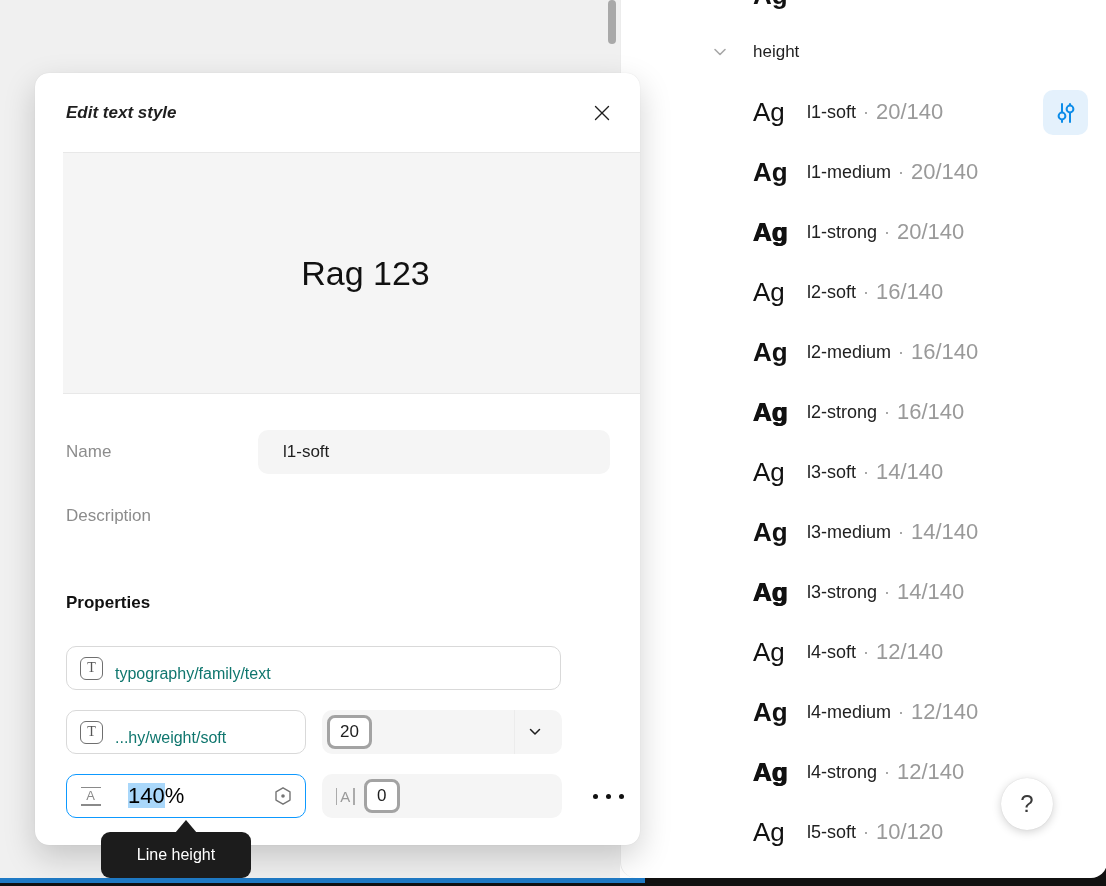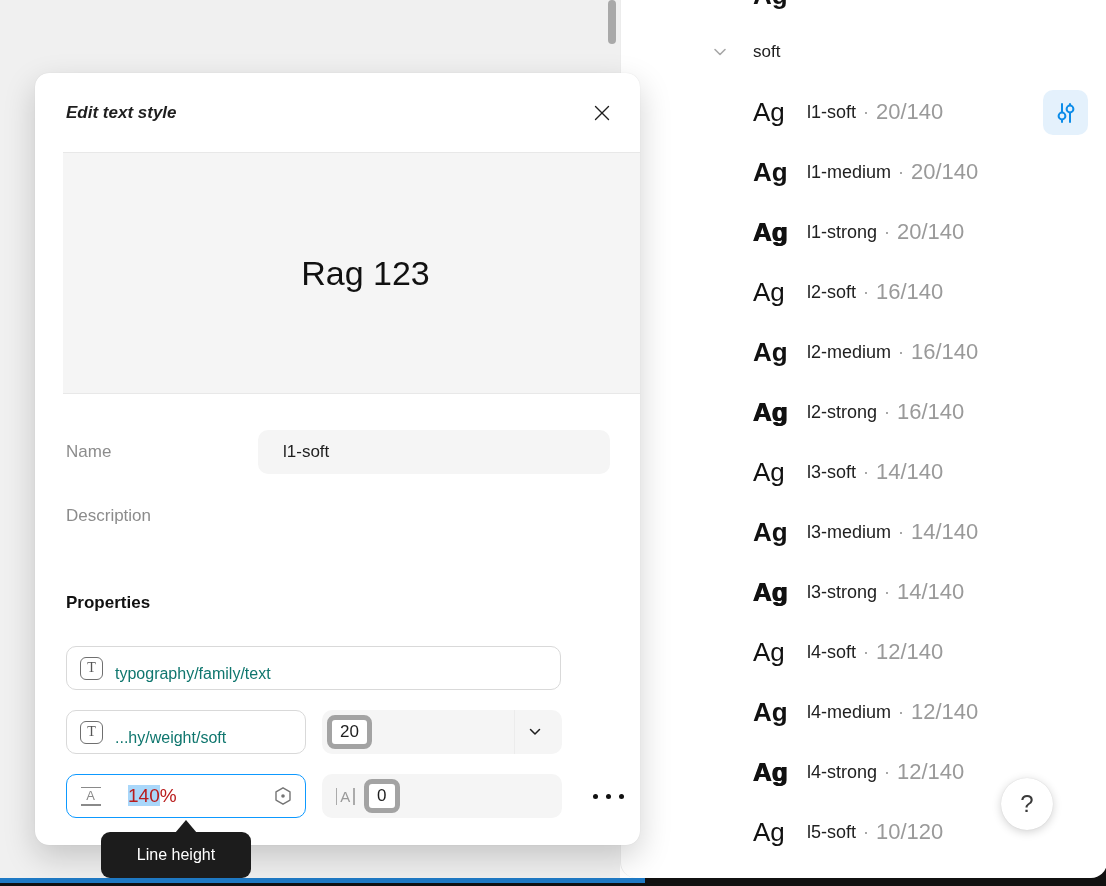--- a/index.html
+++ b/index.html
@@ -53,31 +53,31 @@
   .props-heading{position:absolute;left:31px;top:520px;font-size:17px;font-weight:700;color:#111;}
   .token-field{position:absolute;height:44px;background:#fff;border:1px solid #d9d9d9;border-radius:10px;
     box-sizing:border-box;display:flex;align-items:center;padding-left:13px;}
   .token-field.family{left:31px;top:573px;width:495px;}
   .token-field.weight{left:31px;top:637px;width:240px;}
   .t-icon{width:23px;height:23px;border:1.3px solid #6f6f6f;border-radius:6px;box-sizing:border-box;
     display:flex;align-items:center;justify-content:center;font-family:"Liberation Serif","DejaVu Serif",serif;
     font-size:14px;color:#555;flex:0 0 23px;}
   .token-text{margin-left:12px;font-size:16px;color:#0f766e;white-space:nowrap;margin-top:12px;}
   .size-group{position:absolute;left:287px;top:637px;width:240px;height:44px;background:#f5f5f5;border-radius:10px;}
-  .chip{background:#fff;border:5px solid #a3a3a3;border-radius:8px;box-sizing:border-box;
+  .chip{background:#fff;border:3px solid #a3a3a3;border-radius:8px;box-sizing:border-box;
     display:flex;align-items:center;justify-content:center;font-size:17px;color:#1e1e1e;}
   .size-chip{position:absolute;left:5px;top:5px;width:45px;height:34px;}
   .size-divider{position:absolute;left:192px;top:0;width:1px;height:44px;background:#ececec;}
   .size-chevron{position:absolute;left:207px;top:18px;}
   .lh-field{position:absolute;left:31px;top:701px;width:240px;height:44px;background:#fff;
     border:1.5px solid #0d99ff;border-radius:10px;box-sizing:border-box;display:flex;align-items:center;padding-left:13px;}
   .lh-icon{width:21px;display:flex;flex-direction:column;align-items:center;gap:1px;}
   .lh-bar{width:20px;height:1.5px;background:#8a8a8a;}
   .lh-a{font-size:13px;color:#8a8a8a;line-height:14px;}
-  .lh-value{margin-left:11px;font-size:19px;color:#b91c1c;padding-left:16px;}
+  .lh-value{margin-left:11px;font-size:22px;color:#000000;padding-left:16px;}
   .lh-sel{background:#a9d7fa;}
   .hex-icon{margin-left:auto;margin-right:11px;display:flex;}
   .ls-field{position:absolute;left:287px;top:701px;width:240px;height:44px;background:#f5f5f5;border-radius:10px;
     display:flex;align-items:center;padding-left:14px;box-sizing:border-box;}
   .ls-icon{display:flex;align-items:center;color:#9a9a9a;}
   .ls-pipe{width:1.3px;height:17px;background:#ababab;}
   .ls-a{font-size:15px;margin:0 3px;color:#9a9a9a;}
   .ls-chip{width:36px;height:34px;margin-left:9px;}
   .more-dots{position:absolute;left:551px;top:701px;width:44px;height:44px;display:flex;align-items:center;
     justify-content:center;gap:8px;}
@@ -100,21 +100,21 @@
   <div class="bottom-black"></div>
   <div class="panel-backdrop"></div>
 
   <div class="style-panel">
     <div class="clipped-row-top">Ag</div>
 
     <div class="group-header">
       <svg class="group-chevron" viewBox="0 0 14 12">
         <polyline points="2,3.5 7,8.5 12,3.5" fill="none" stroke="#a8a8a8" stroke-width="1.6" stroke-linecap="round" stroke-linejoin="round"></polyline>
       </svg>
-      <span class="group-label">soft</span>
+      <span class="group-label">height</span>
     </div>
 
     <div class="rows" id="rows-host">
   <div class="style-row w-soft selected">
     <span class="ag">Ag</span>
     <span class="row-name">l1-soft</span>
     <span class="row-sep">·</span>
     <span class="row-meta">20/140</span>
   </div>
 

